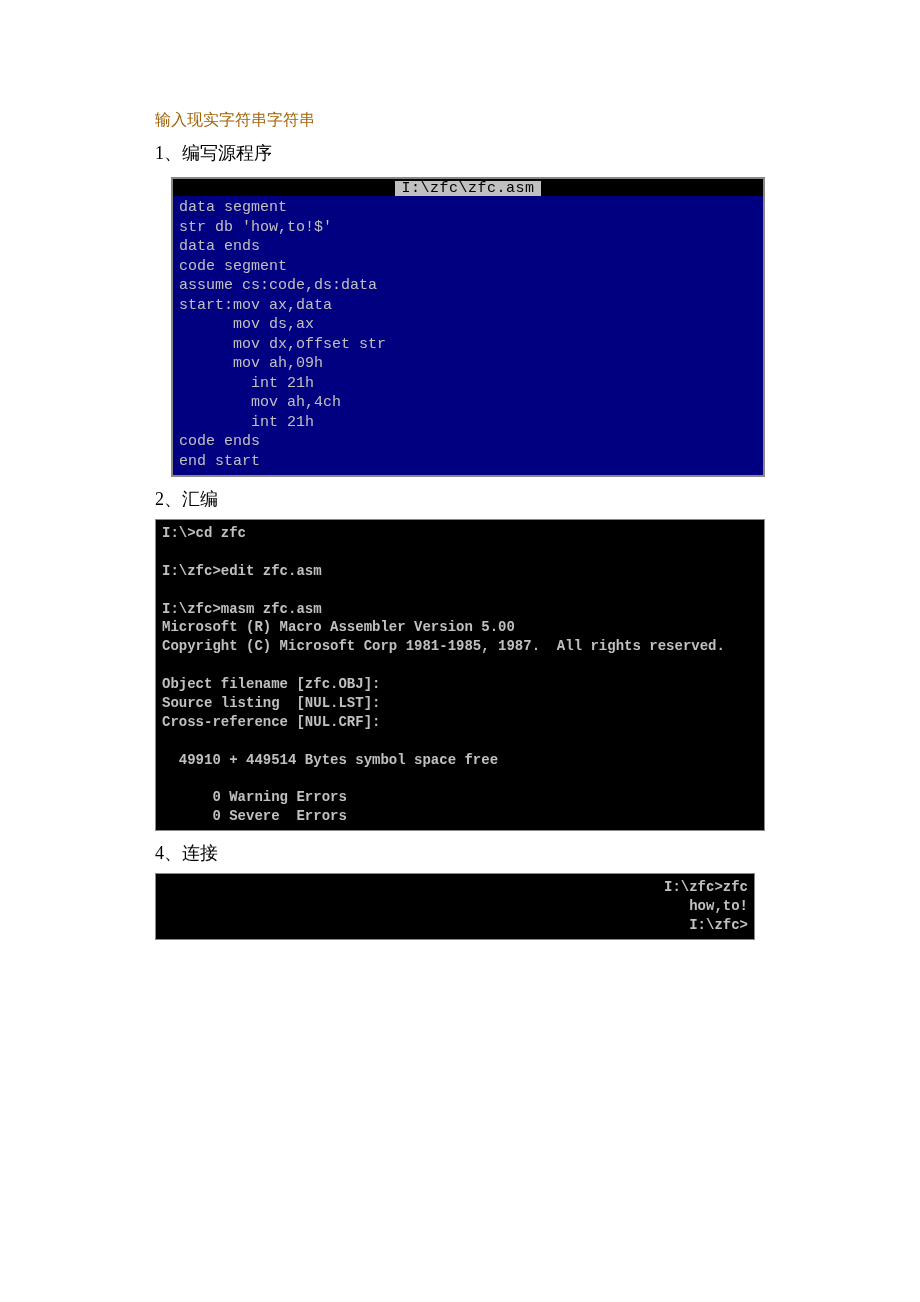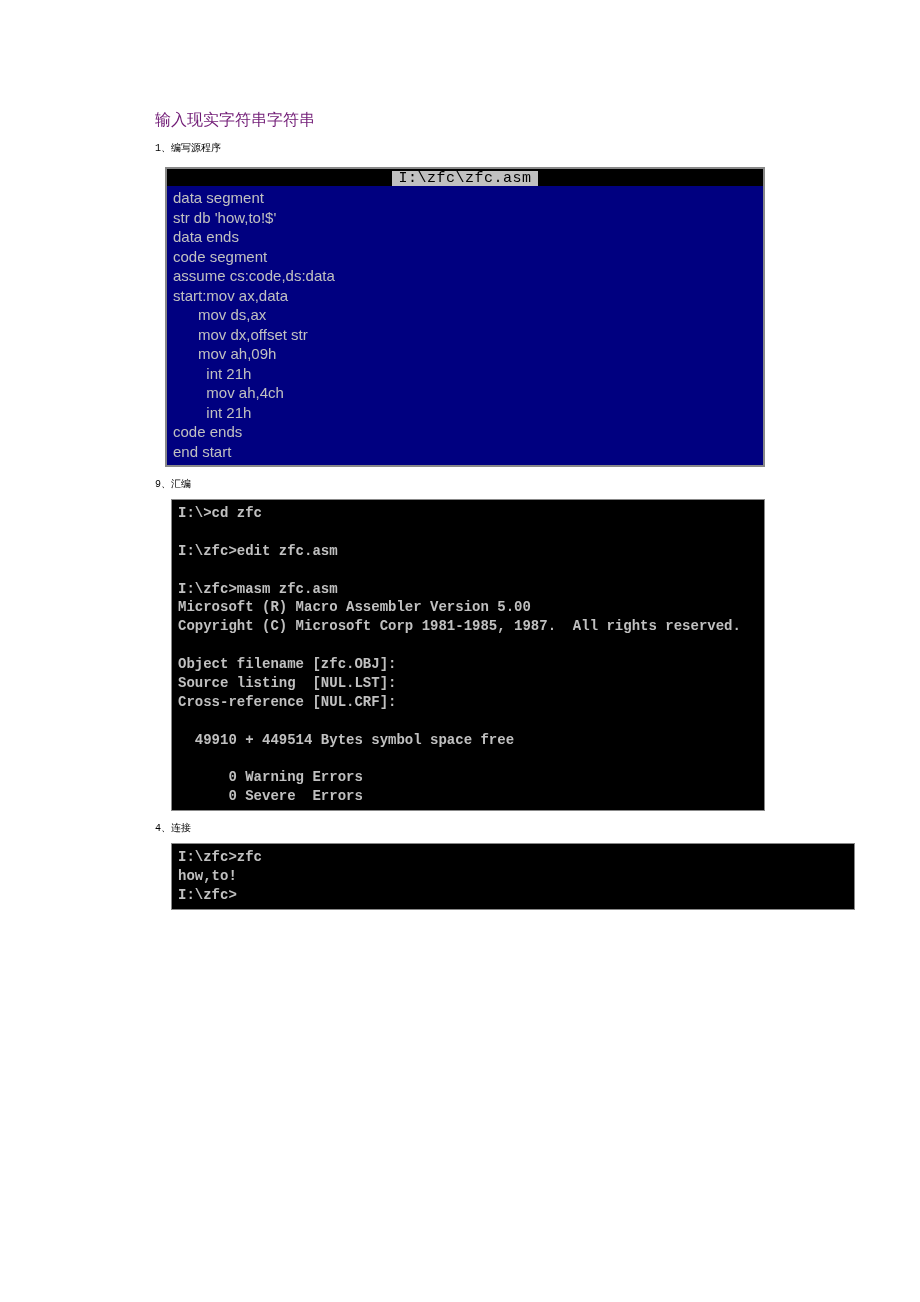--- a/index.html
+++ b/index.html
@@ -7,72 +7,72 @@
     padding: 0;
     background: #ffffff;
     font-family: "SimSun", "宋体", serif;
     width: 920px;
   }
   .page {
     padding: 110px 155px 60px 155px;
   }
   .title {
     font-size: 16px;
-    color: #701a75;
+    color: #a16207;
     margin-bottom: 6px;
   }
   .step {
-    font-size: 10px;
+    font-size: 18px;
     color: #000;
     margin: 10px 0 8px 0;
-    font-family: Liberation Mono, monospace;
   }
   .editor-window {
     border: 2px solid #888;
     background: #000080;
     padding: 0;
-    margin: 12px 0 2px 10px;
+    margin: 12px 0 2px 16px;
   }
   .editor-titlebar {
     text-align: center;
     background: #000;
     line-height: 1;
   }
   .editor-titletext {
     display: inline-block;
     background: #c0c0c0;
     color: #000;
     padding: 0 6px;
     font-family: "Courier New", monospace;
     font-size: 15px;
     letter-spacing: 0.5px;
   }
   .editor-body {
     padding: 2px 6px 4px 6px;
-    font-family: Liberation Sans, sans-serif;
+    font-family: Liberation Mono, monospace;
     font-size: 15px;
     color: #c0c0c0;
     white-space: pre;
     line-height: 1.3;
   }
   .terminal {
     background: #000;
     color: #c0c0c0;
     font-family: "Courier New", monospace;
     font-size: 14px;
     padding: 4px 6px;
     white-space: pre;
     line-height: 1.35;
     border: 1px solid #888;
-    margin: 4px 0 4px 16px;
+    margin: 4px 0 4px 0;
     font-weight: bold;
   }
   .terminal.wide {
-    width: 684px;
+    width: 600px;
     box-sizing: border-box;
+    text-align: right;
   }
 </style>
 </head>
 <body>
 
 <div class="page">
 
   <div class="title">输入现实字符串字符串</div>
 
   <div class="step">1、编写源程序</div>
@@ -90,21 +90,21 @@
       mov ds,ax
       mov dx,offset str
       mov ah,09h
         int 21h
         mov ah,4ch
         int 21h
 code ends
 end start</div>
   </div>
 
-  <div class="step">9、汇编</div>
+  <div class="step">2、汇编</div>
 
   <div class="terminal">I:\&gt;cd zfc
 
 I:\zfc&gt;edit zfc.asm
 
 I:\zfc&gt;masm zfc.asm
 Microsoft (R) Macro Assembler Version 5.00
 Copyright (C) Microsoft Corp 1981-1985, 1987.  All rights reserved.
 
 Object filename [zfc.OBJ]:

